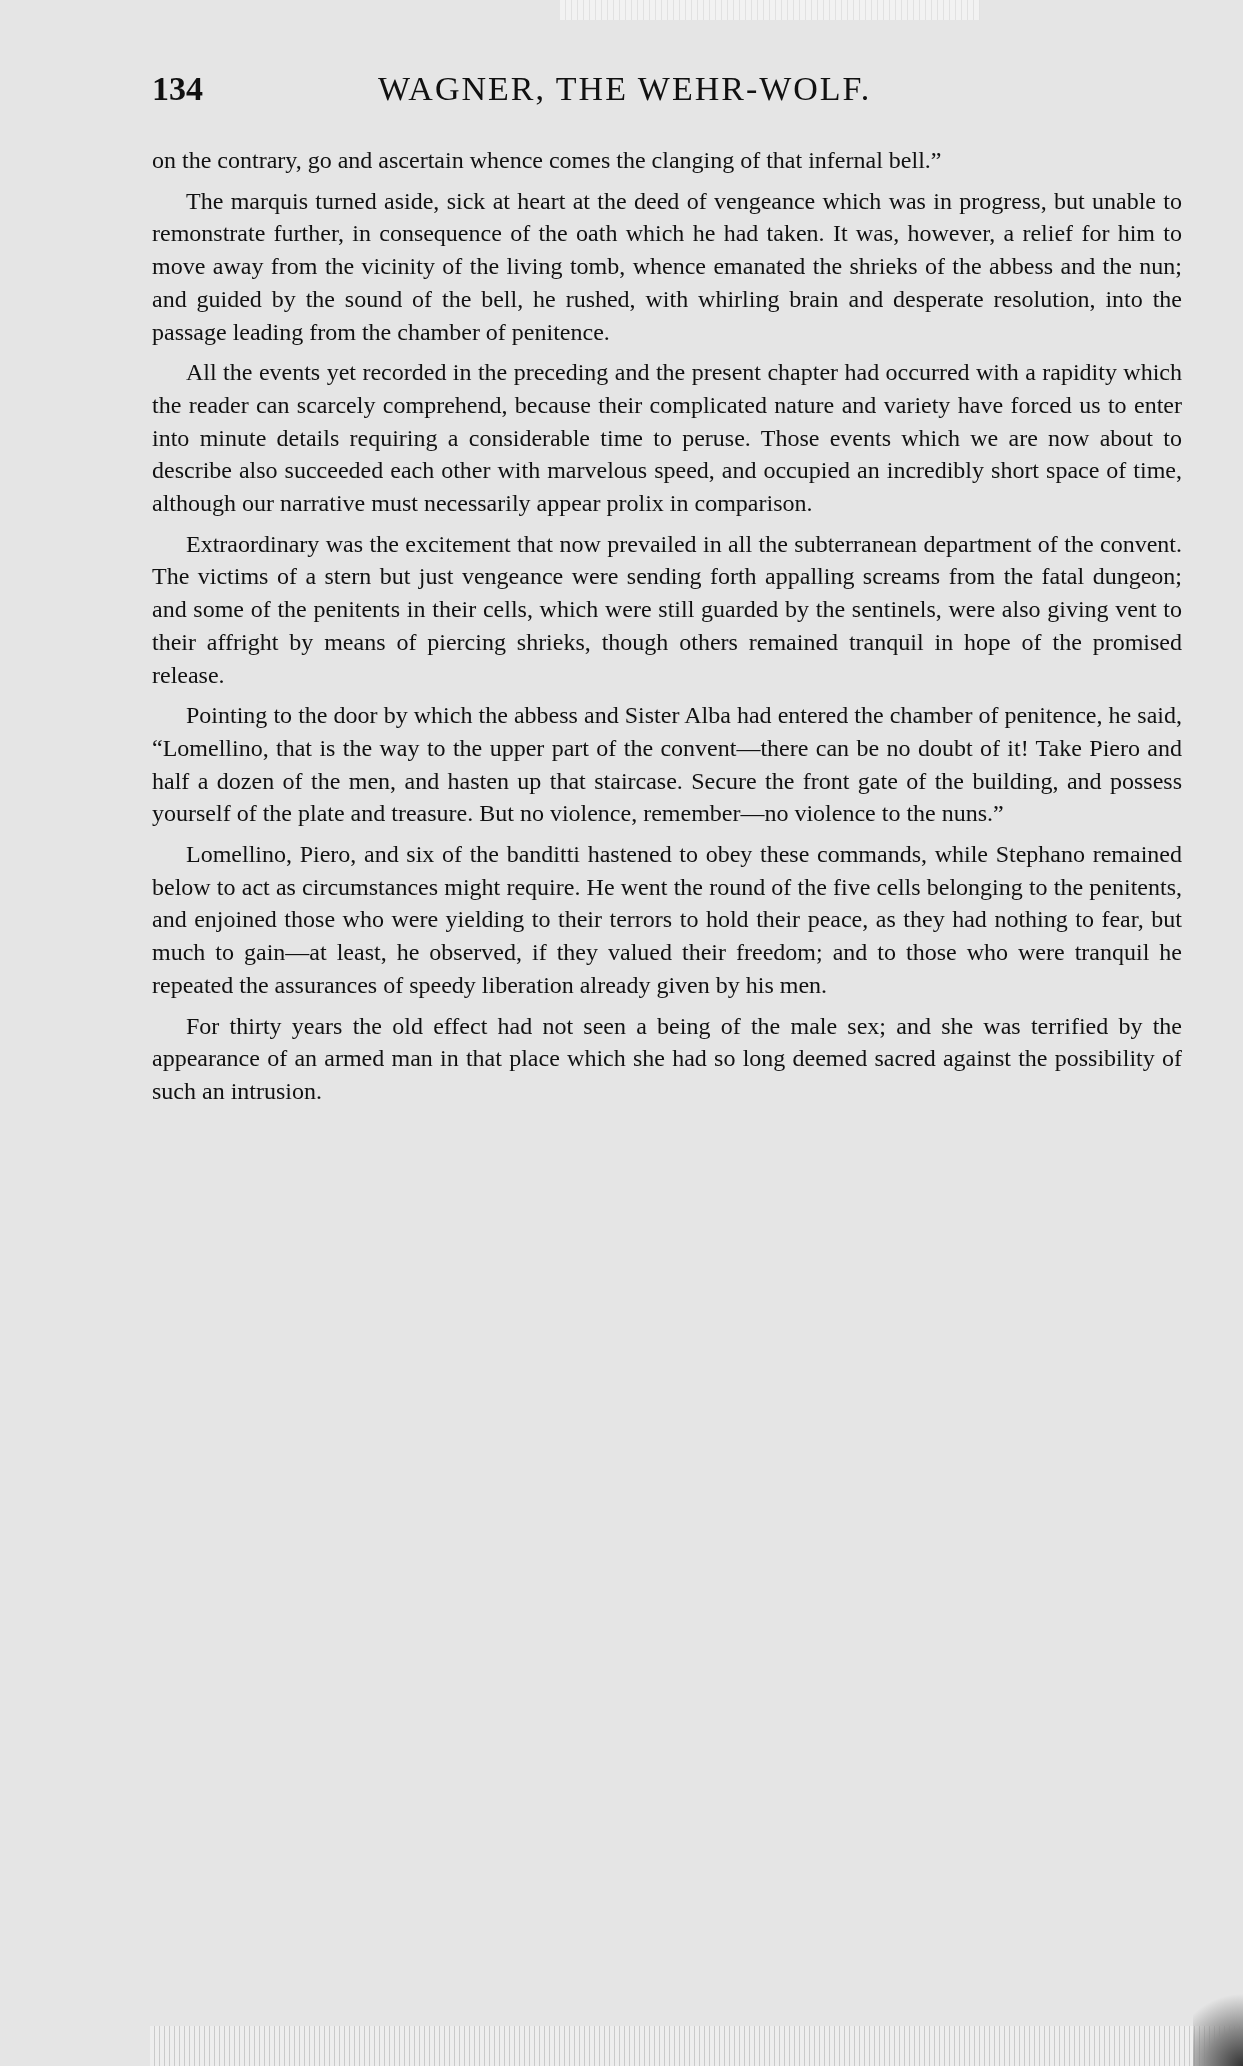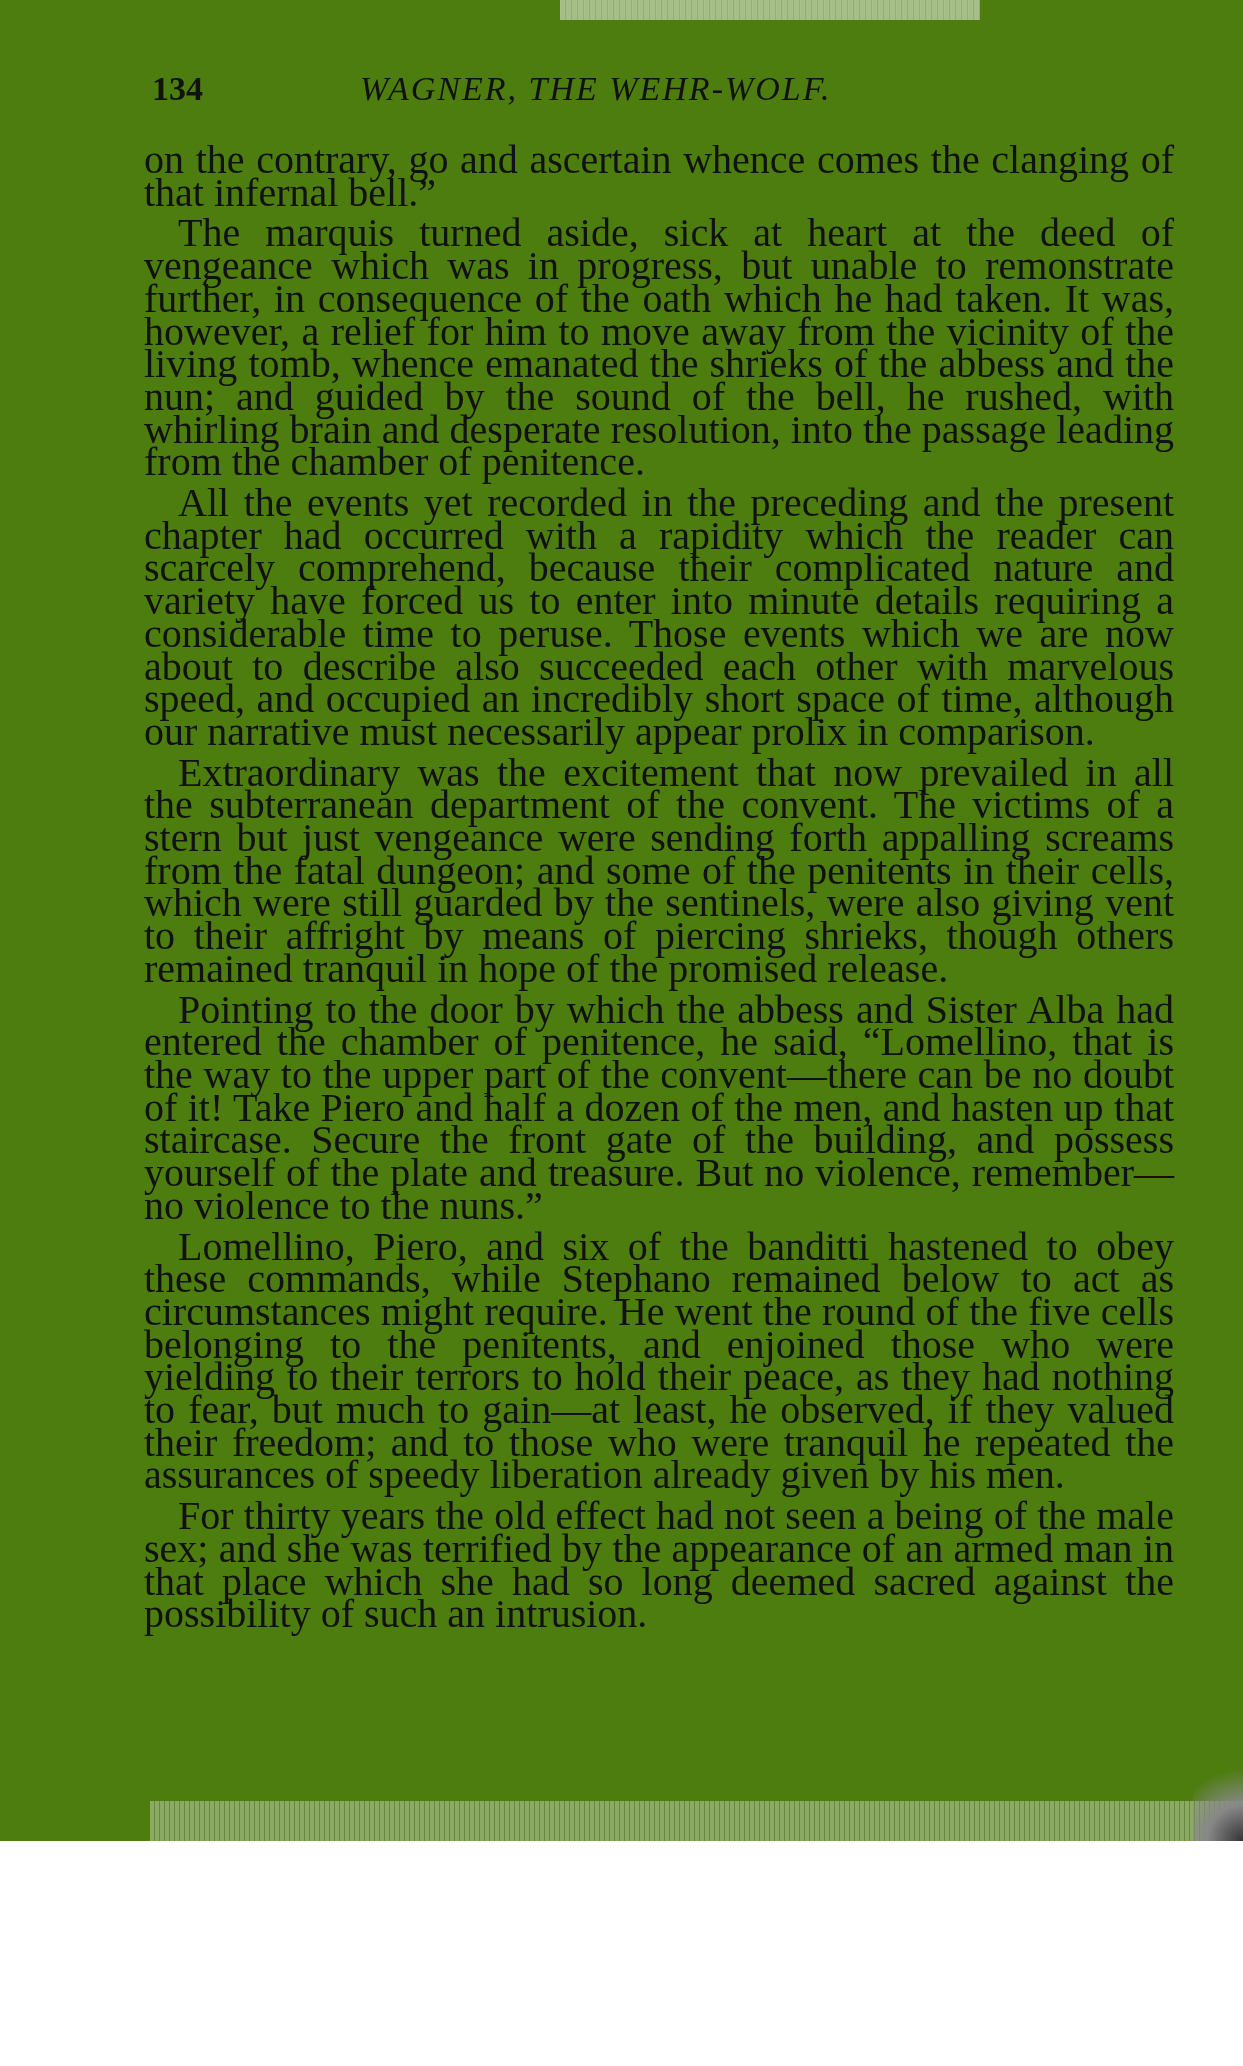--- a/index.html
+++ b/index.html
@@ -1,21 +1,21 @@
 <!DOCTYPE html>
 <html><head>
 <meta charset="utf-8">
 <style>
   html, body { margin:0; padding:0; background:#fff; }
   body { width:1243px; height:2066px; position:relative; overflow:hidden; }
-  .page { position:absolute; left:0; top:0; width:1243px; height:1841px; background:#4d7c0f; }
+  .page { position:absolute; left:0; top:0; width:1243px; height:2066px; background:#e5e5e5; }
   .header { position:absolute; top:70px; left:152px; width:1030px; height:50px; font-family:"Liberation Serif", serif; color:#111; }
   .pnum { position:absolute; left:0; top:0; font-size:34px; font-weight:bold; }
-  .rtitle { position:absolute; left:208px; top:0; font-size:34px; font-style:italic; letter-spacing:2px; }
-  .body { position:absolute; top:144px; left:144px; width:1030px; font-family:"Liberation Serif", serif; font-size:40px; line-height:32.7px; color:#111; text-align:justify; }
+  .rtitle { position:absolute; left:226px; top:0; font-size:34px; letter-spacing:2px; }
+  .body { position:absolute; top:144px; left:152px; width:1030px; font-family:"Liberation Serif", serif; font-size:24px; line-height:32.7px; color:#111; text-align:justify; }
   .body p { margin:0 0 8px 0; text-indent:34px; }
   .body p.first { text-indent:0; }
   .noise-top { position:absolute; top:0; left:560px; width:420px; height:20px; background:repeating-linear-gradient(90deg,#fff 0 5px,#ddd 5px 6px); opacity:.5; }
   .noise-bot { position:absolute; bottom:0; left:150px; width:1093px; height:40px; background:repeating-linear-gradient(90deg,#fff 0 4px,#999 4px 5px); opacity:.35; }
   .corner { position:absolute; bottom:0; right:0; width:50px; height:90px; background:radial-gradient(circle at 100% 100%, #333 0, #888 35%, transparent 70%); }
 </style>
 </head>
 <body>
 
 <div class="page">

